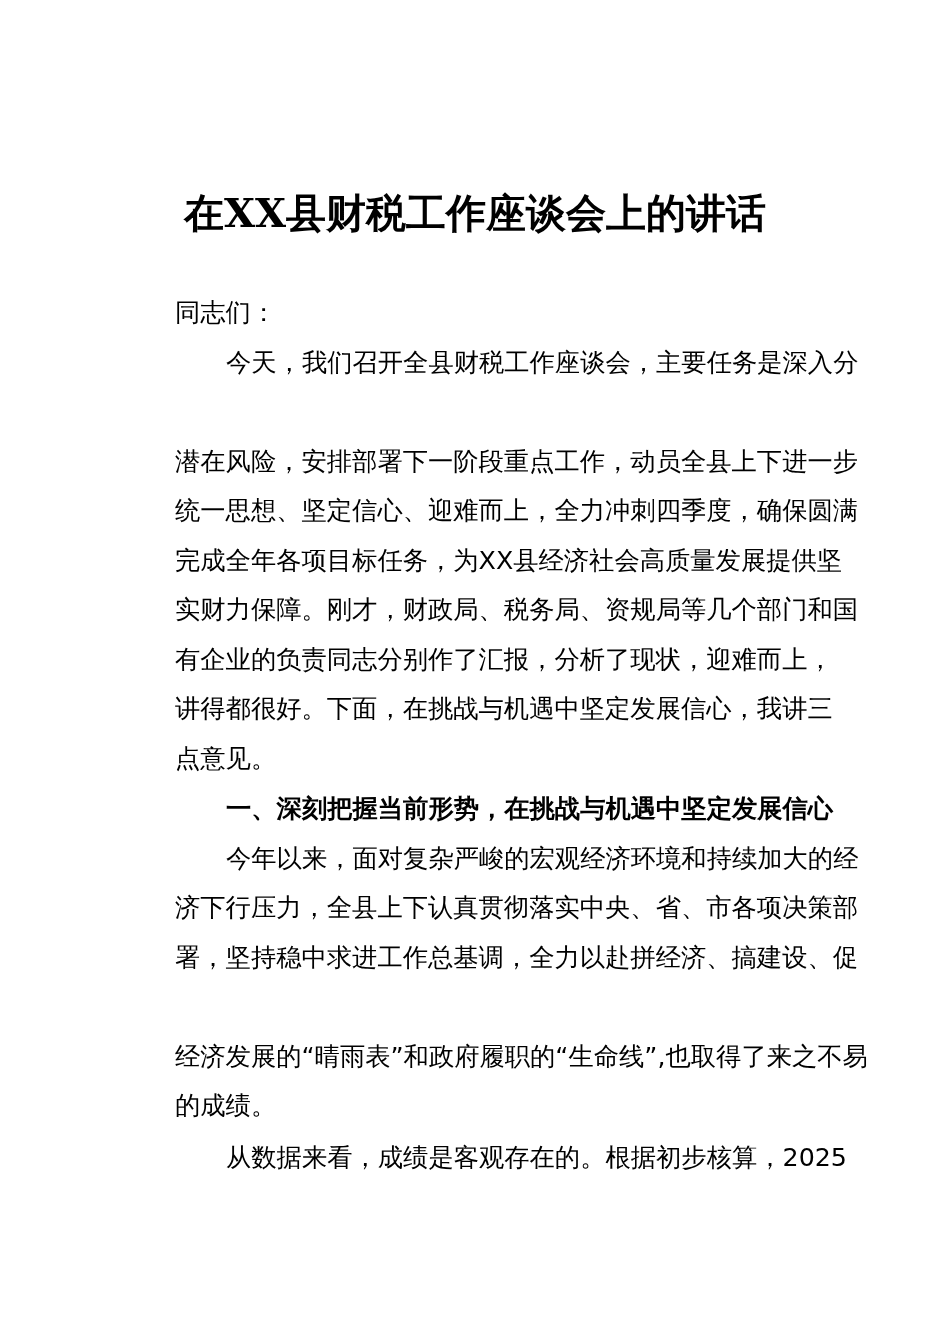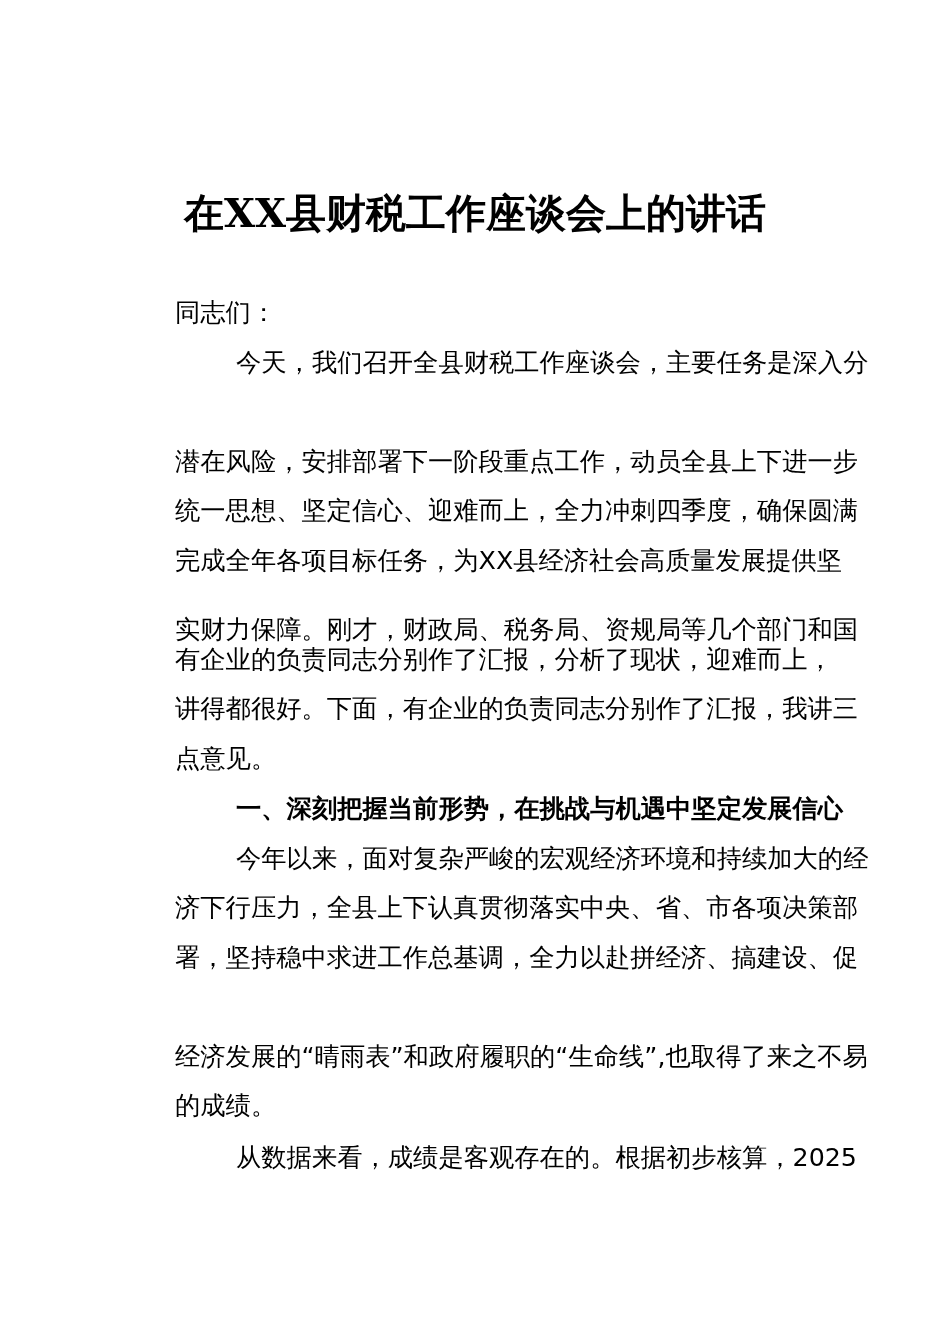--- a/index.html
+++ b/index.html
@@ -8,38 +8,38 @@
     .title {
       position: absolute; left: 0; top: 186px; width: 950px; text-align: center;
       font-family: "DejaVu Serif", "Liberation Serif", serif;
       font-size: 40px; font-weight: bold; color: #000; letter-spacing: 0px; line-height: 54px;
     }
     .line {
       position: absolute; left: 127px; width: 700px; white-space: nowrap;
       font-family: "DejaVu Sans", "Liberation Sans", sans-serif;
       font-size: 25.3px; color: #000; line-height: 32px; margin-left: 48px;
     }
-    .indent { left: 188px; }
+    .indent { left: 178px; }
     .heading { font-weight: bold; }
   </style>
 </head>
 <body>
 
 <div class="page">
   <div class="title">在XX县财税工作座谈会上的讲话</div>
 
   <div class="line" style="top:297px">同志们：</div>
 
   <div class="line indent" style="top:347px">今天，我们召开全县财税工作座谈会，主要任务是深入分</div>
   <div class="line" style="top:446px">潜在风险，安排部署下一阶段重点工作，动员全县上下进一步</div>
   <div class="line" style="top:495px">统一思想、坚定信心、迎难而上，全力冲刺四季度，确保圆满</div>
   <div class="line" style="top:545px">完成全年各项目标任务，为XX县经济社会高质量发展提供坚</div>
-  <div class="line" style="top:614px">实财力保障。刚才，财政局、税务局、资规局等几个部门和国</div>
+  <div class="line" style="top:594px">实财力保障。刚才，财政局、税务局、资规局等几个部门和国</div>
   <div class="line" style="top:644px">有企业的负责同志分别作了汇报，分析了现状，迎难而上，</div>
-  <div class="line" style="top:693px">讲得都很好。下面，有企业的负责同志分别作了汇报，我讲三</div>
+  <div class="line" style="top:693px">讲得都很好。下面，在挑战与机遇中坚定发展信心，我讲三</div>
   <div class="line" style="top:743px">点意见。</div>
 
   <div class="line indent heading" style="top:793px">一、深刻把握当前形势，在挑战与机遇中坚定发展信心</div>
 
   <div class="line indent" style="top:843px">今年以来，面对复杂严峻的宏观经济环境和持续加大的经</div>
   <div class="line" style="top:892px">济下行压力，全县上下认真贯彻落实中央、省、市各项决策部</div>
   <div class="line" style="top:942px">署，坚持稳中求进工作总基调，全力以赴拼经济、搞建设、促</div>
   <div class="line" style="top:1041px">经济发展的“晴雨表”和政府履职的“生命线”,也取得了来之不易</div>
   <div class="line" style="top:1090px">的成绩。</div>
 

